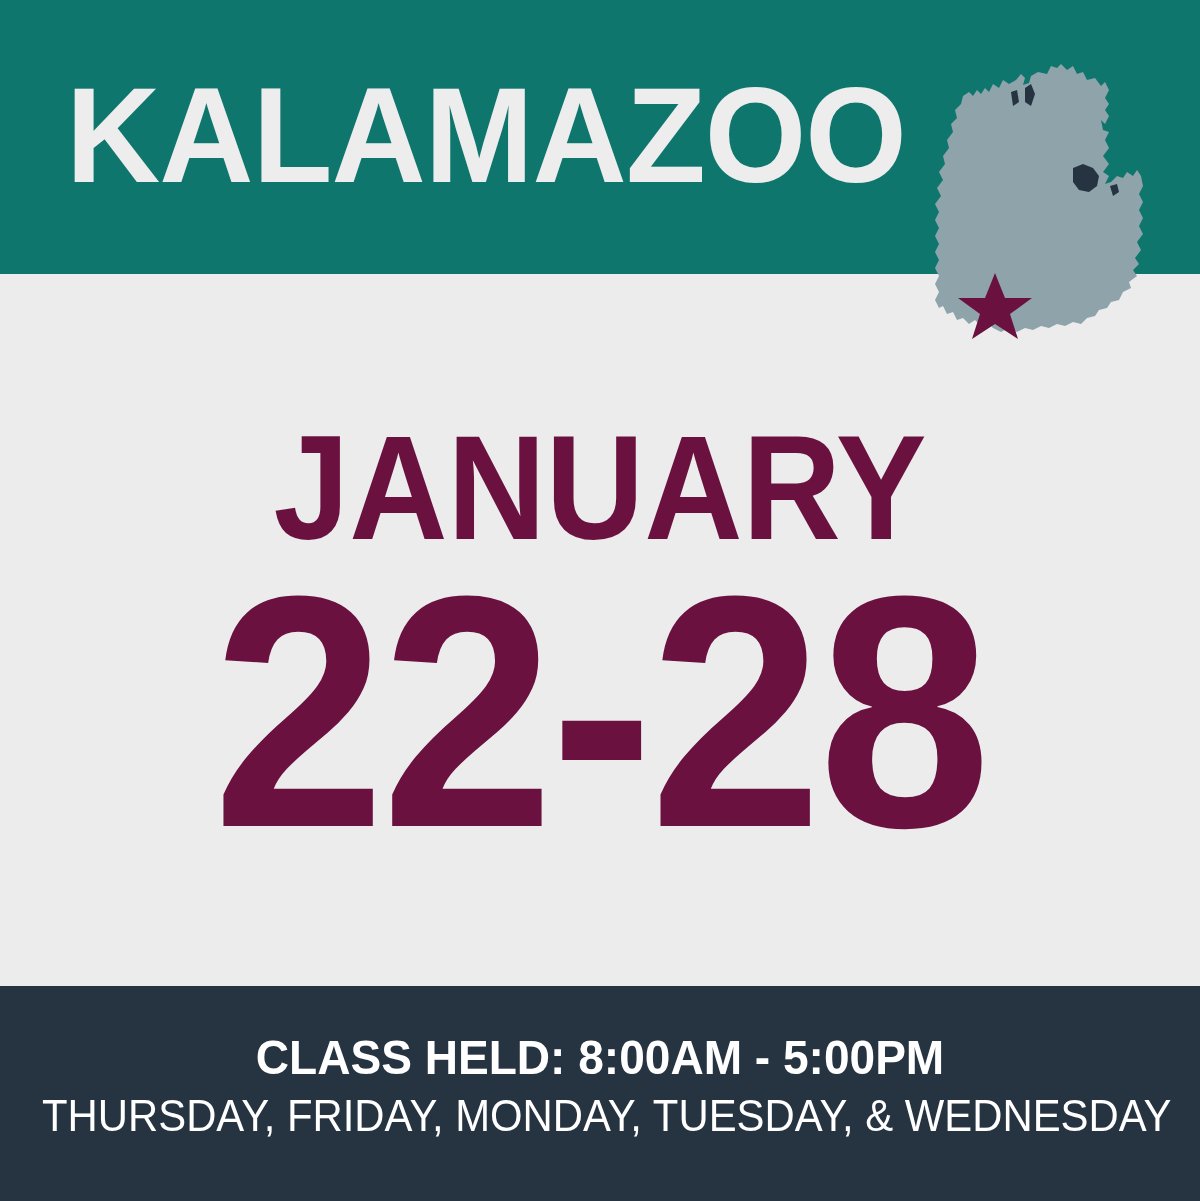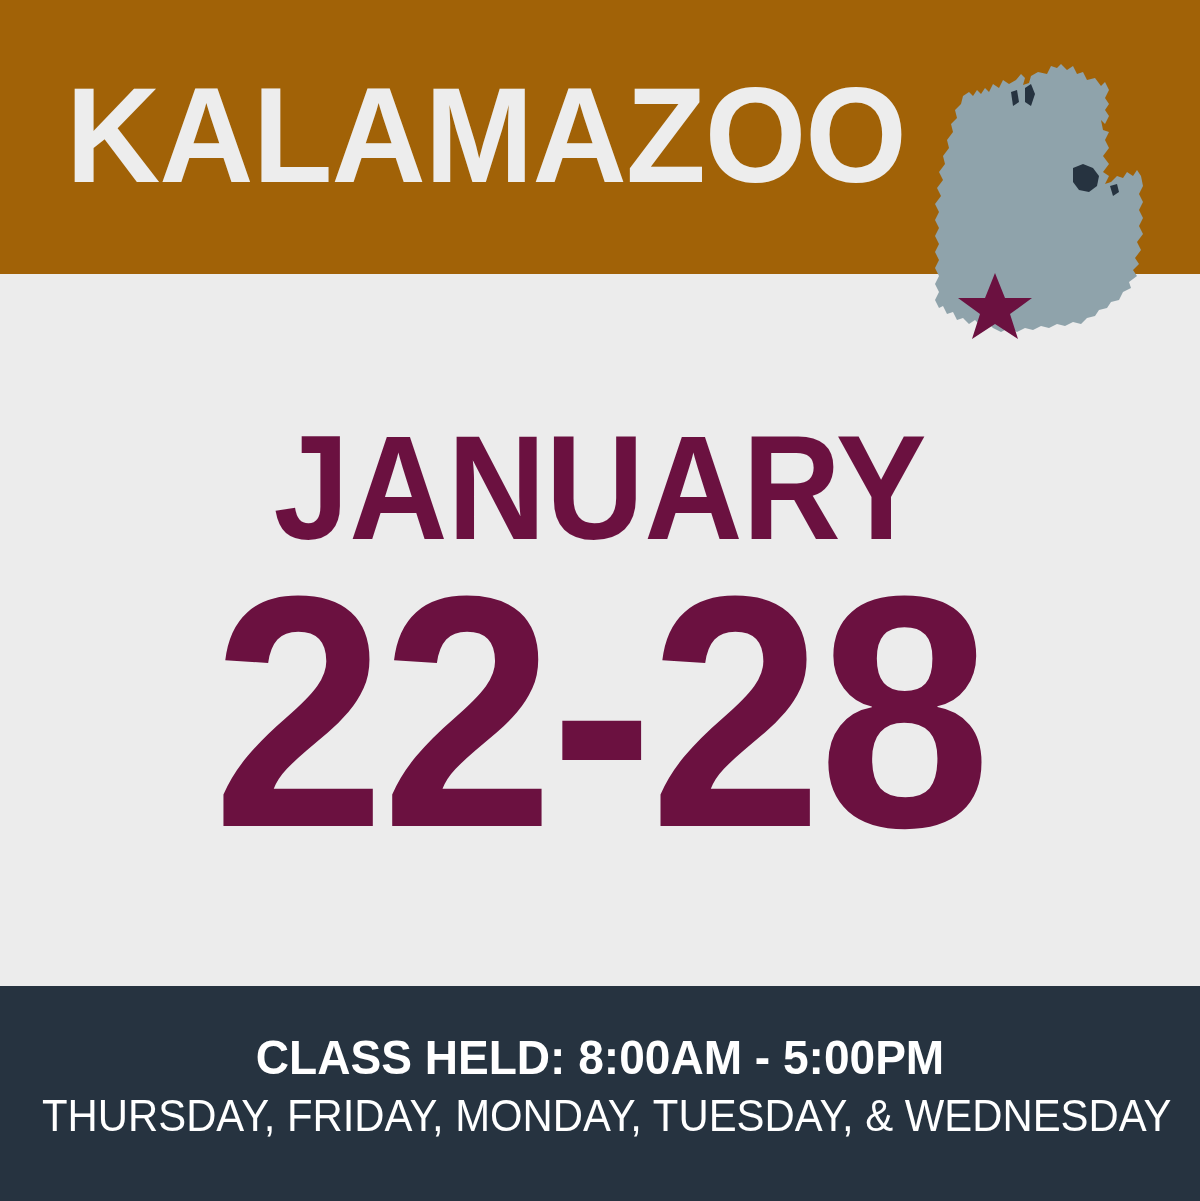--- a/index.html
+++ b/index.html
@@ -16,21 +16,21 @@
     font-family: "Liberation Sans", sans-serif;
   }
 
   
   .header-band {
     position: absolute;
     left: 0;
     top: 0;
     width: 1200px;
     height: 274px;
-    background: #a16207;
+    background: #0f766e;
   }
   .city-title {
     position: absolute;
     left: 66px;
     top: 70px;
     width: 900px;
     height: 130px;
     color: #EDEDED;
     font-family: "Liberation Sans", sans-serif;
     font-weight: 700;

